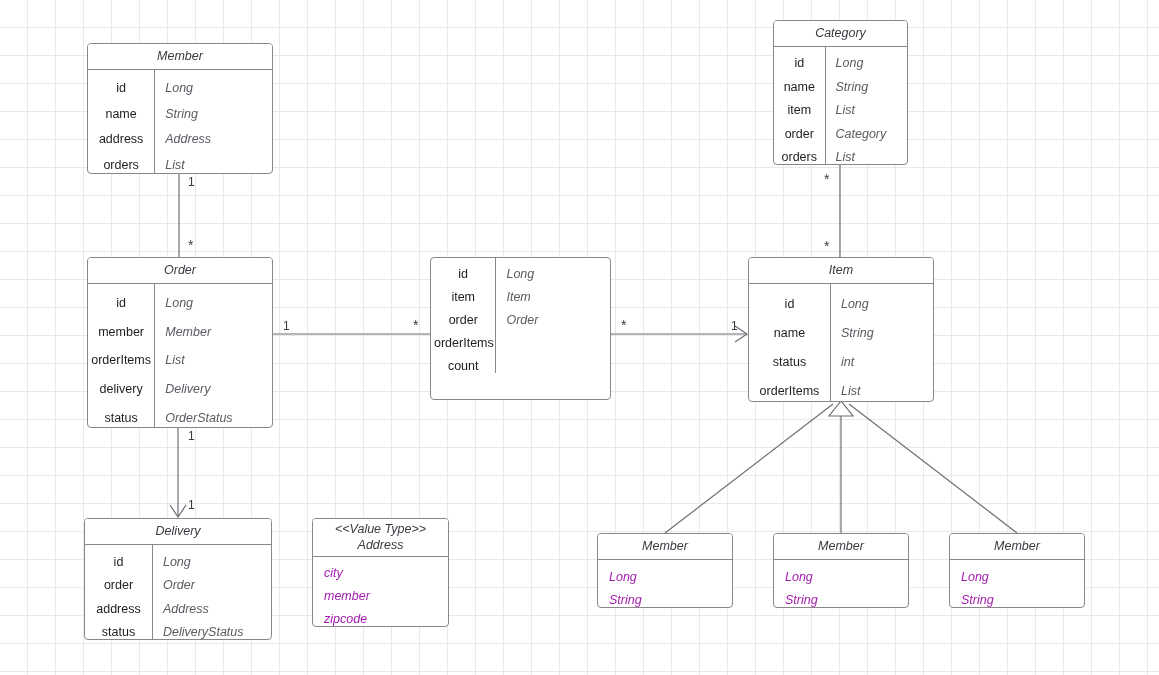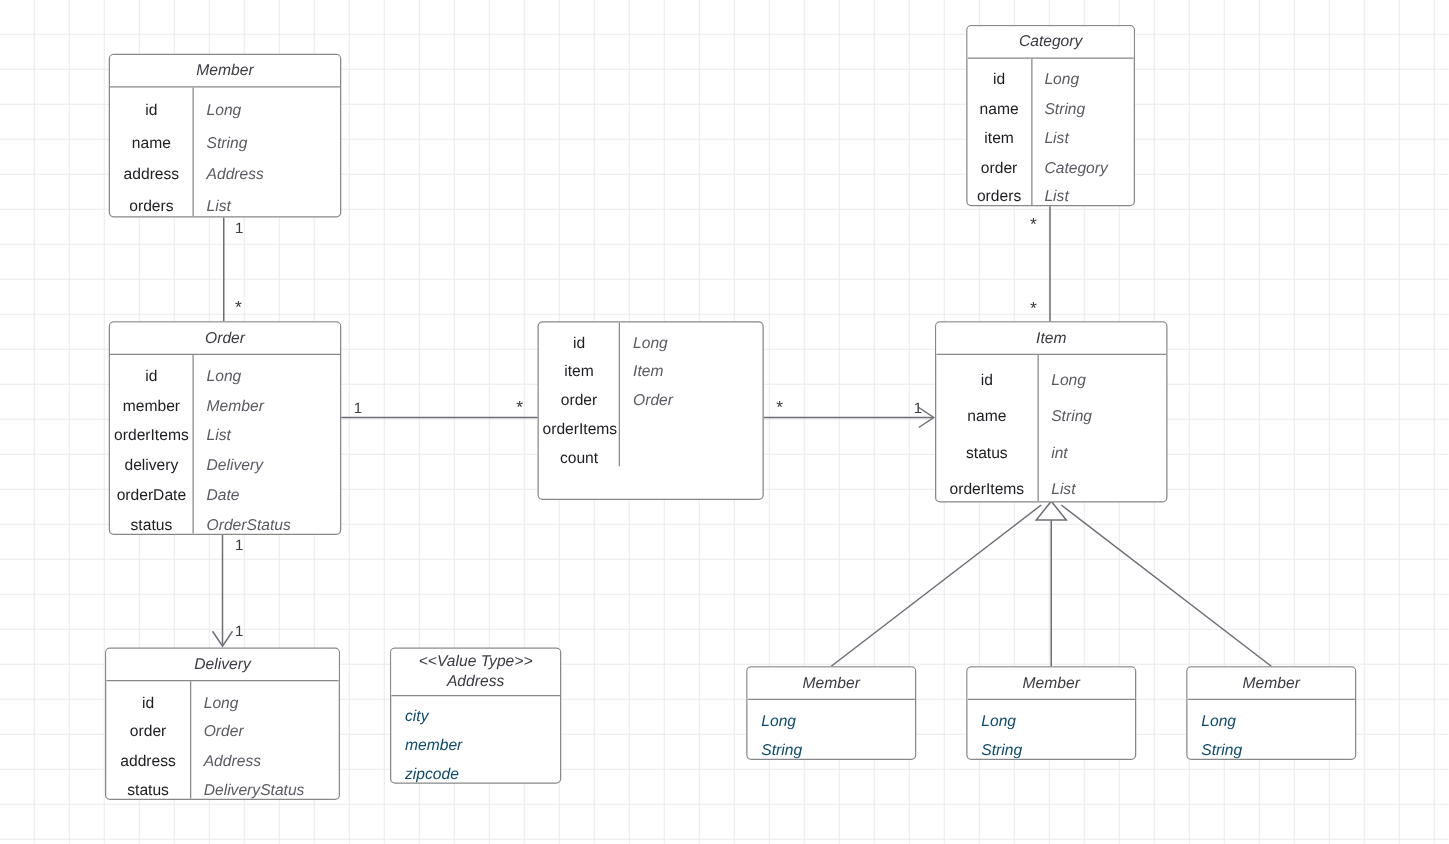--- a/index.html
+++ b/index.html
@@ -90,21 +90,21 @@
     font-style: italic;
     color: #5a5a62;
     white-space: nowrap;
   }
   
   .attr-row.single {
     padding-left: 11px;
   }
   .attr-row.single .attr-only {
     font-style: italic;
-    color: #0c4a6e;
+    color: #a21caf;
     font-size: 12.5px;
   }
   
   .edge-label {
     position: absolute;
     font-size: 12px;
     color: #3a3a42;
     font-family: "Liberation Sans", sans-serif;
     white-space: nowrap;
     line-height: 1;
@@ -180,24 +180,20 @@
             <span class="attr-name" style="--split: 36%;">member</span>
             <span class="attr-type">Member</span>
           </div>
           <div class="attr-row">
             <span class="attr-name" style="--split: 36%;">orderItems</span>
             <span class="attr-type">List</span>
           </div>
           <div class="attr-row">
             <span class="attr-name" style="--split: 36%;">delivery</span>
             <span class="attr-type">Delivery</span>
-          </div>
-          <div class="attr-row">
-            <span class="attr-name" style="--split: 36%;">orderDate</span>
-            <span class="attr-type">Date</span>
           </div>
           <div class="attr-row">
             <span class="attr-name" style="--split: 36%;">status</span>
             <span class="attr-type">OrderStatus</span>
           </div>
         </div>
       </div>
       <div class="uml-class" style="left: 430px; top: 257px; width: 181px; height: 143px;">
         <div class="uml-body two-col" style="height: calc(100% - 26px); --split: 36%;">
           <div class="attr-row">

